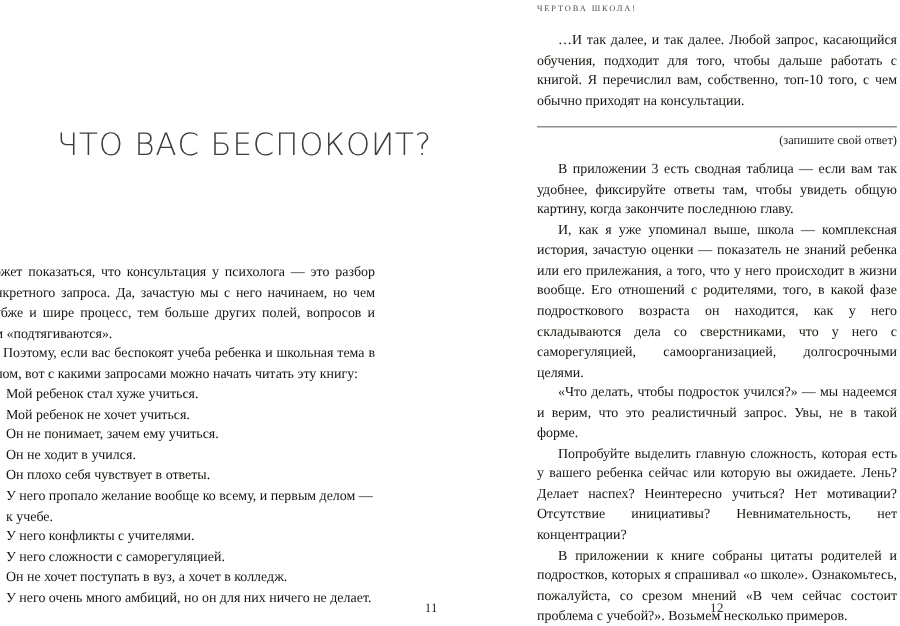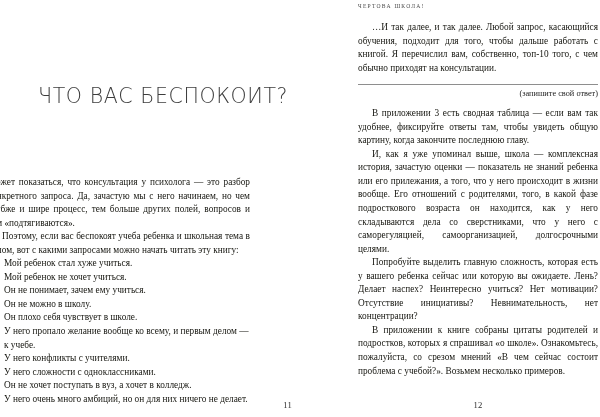--- a/index.html
+++ b/index.html
@@ -185,33 +185,33 @@
         <li>
             <span class="wrap">Мой ребенок стал хуже учиться.</span>
           </li>
         <li>
             <span class="wrap">Мой ребенок не хочет учиться.</span>
           </li>
         <li>
             <span class="wrap">Он не понимает, зачем ему учиться.</span>
           </li>
         <li>
-            <span class="wrap">Он не можно в школу.</span>
-          </li>
-        <li>
-            <span class="wrap">Он плохо себя чувствует в школе.</span>
+            <span class="wrap">Он не ходит в учился.</span>
+          </li>
+        <li>
+            <span class="wrap">Он плохо себя чувствует в ответы.</span>
           </li>
         <li>
             <span class="wrap">У него пропало желание вообще ко всему, и первым делом — к учебе.</span>
           </li>
         <li>
             <span class="wrap">У него конфликты с учителями.</span>
           </li>
         <li>
-            <span class="wrap">У него сложности с одноклассниками.</span>
+            <span class="wrap">У него сложности с саморегуляцией.</span>
           </li>
         <li>
             <span class="wrap">Он не хочет поступать в вуз, а хочет в колледж.</span>
           </li>
         <li>
             <span class="wrap">У него очень много амбиций, но он для них ничего не делает.</span>
           </li>
       </ul>
     </div>
 
@@ -225,20 +225,21 @@
     <div class="right-body">
       <p class="indent">…И так далее, и так далее. Любой запрос, касающийся обучения, подходит для того, чтобы дальше работать с книгой. Я перечислил вам, собственно, топ-10 того, с чем обычно приходят на консультации.</p>
 
       <div class="answer-block">
         <div class="answer-rule"></div>
         <div class="answer-caption">(запишите свой ответ)</div>
       </div>
 
       <p class="indent">В приложении 3 есть сводная таблица — если вам так удобнее, фиксируйте ответы там, чтобы увидеть общую картину, когда закончите последнюю главу.</p>
       <p class="indent">И, как я уже упоминал выше, школа — комплексная история, зачастую оценки — показатель не знаний ребенка или его прилежания, а того, что у него происходит в жизни вообще. Его отношений с родителями, того, в какой фазе подросткового возраста он находится, как у него складываются дела со сверстниками, что у него с саморегуляцией, самоорганизацией, долгосрочными целями.</p>
+      <p class="indent">«Что делать, чтобы подросток учился?» — мы надеемся и верим, что это реалистичный запрос. Увы, не в такой форме.</p>
       <p class="indent">Попробуйте выделить главную сложность, которая есть у вашего ребенка сейчас или которую вы ожидаете. Лень? Делает наспех? Неинтересно учиться? Нет мотивации? Отсутствие инициативы? Невнимательность, нет концентрации?</p>
       <p class="indent">В приложении к книге собраны цитаты родителей и подростков, которых я спрашивал «о школе». Ознакомьтесь, пожалуйста, со срезом мнений «В чем сейчас состоит проблема с учебой?». Возьмем несколько примеров.</p>
     </div>
 
     <div class="folio folio-right">12</div>
   </div>
 
 </div>
 
 </body></html>

